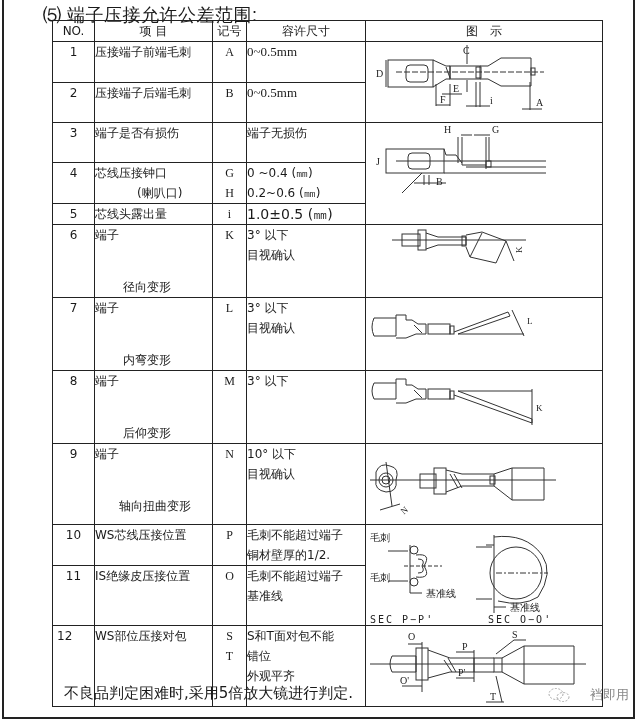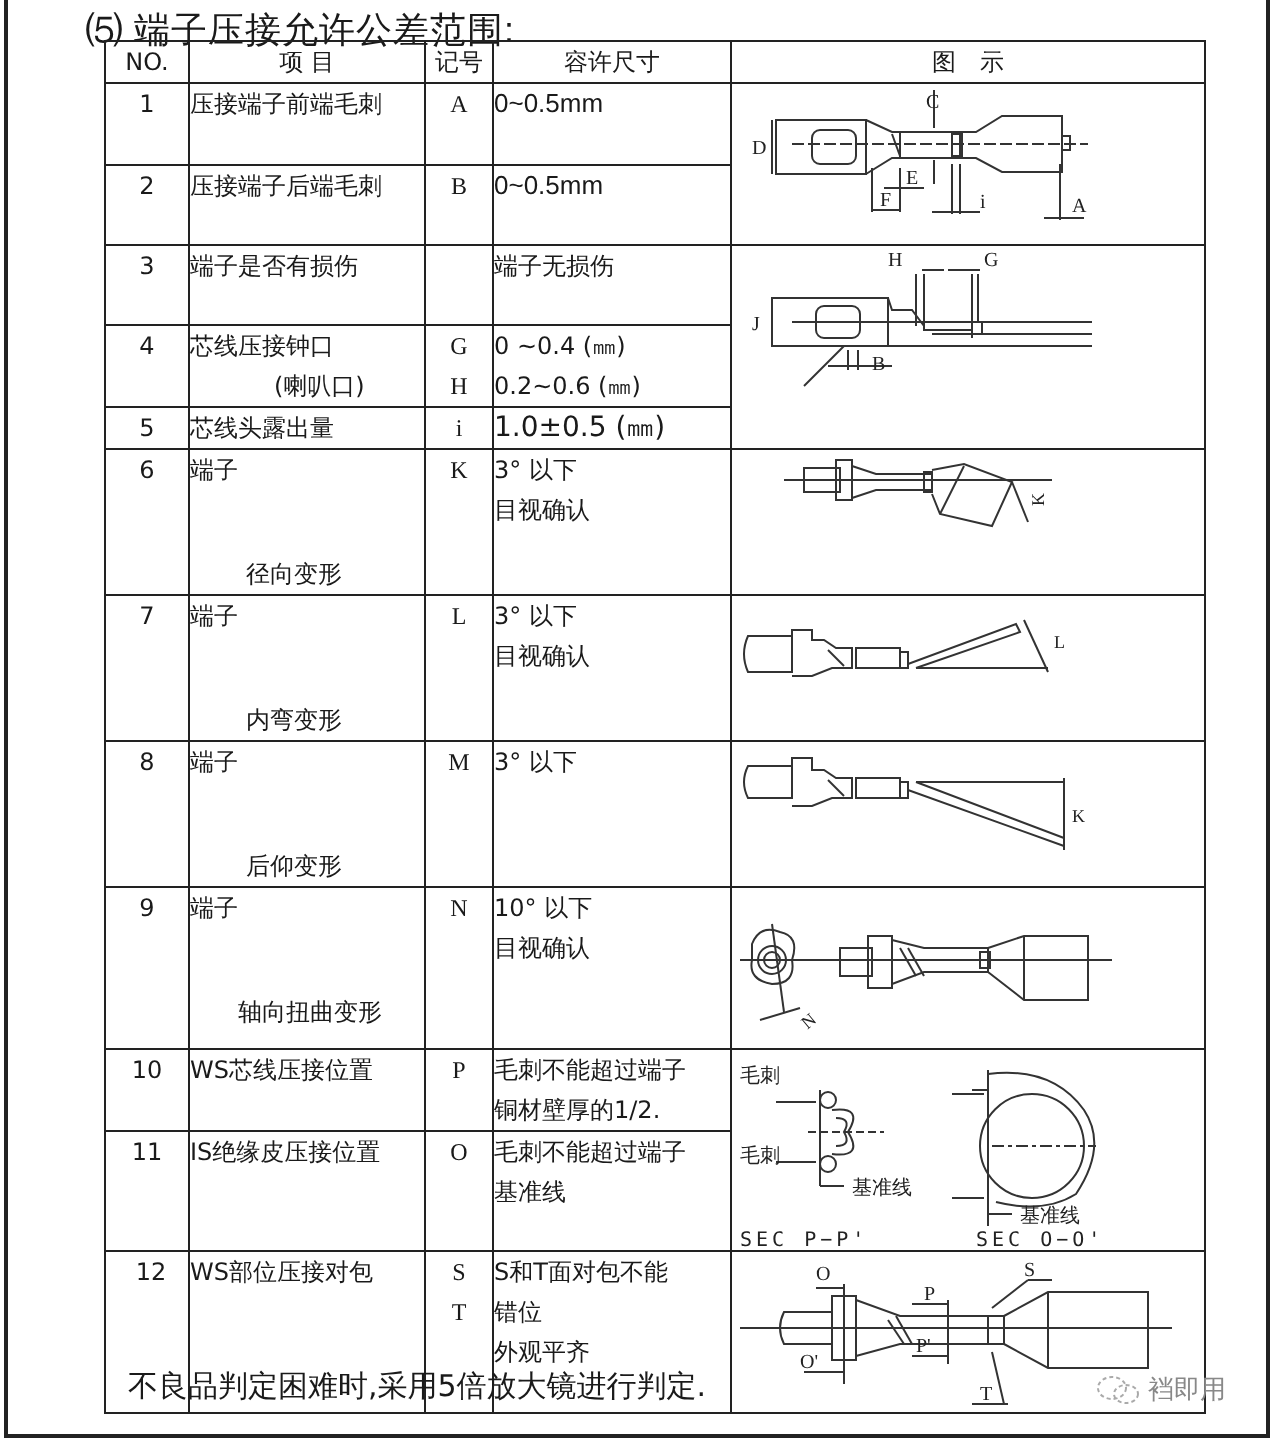--- a/index.html
+++ b/index.html
@@ -8,34 +8,34 @@
   .page-frame { position: absolute; left: 2px; top: -2px; width: 633px; height: 721px;
                 border-left: 2px solid #222; border-right: 2px solid #222; border-bottom: 2px solid #222; box-sizing: border-box; }
   .section-title { position: absolute; left: 43px; top: 3px; font-size: 18px; letter-spacing: 0.5px;
                    font-family: Liberation Sans, sans-serif; }
   table.spec { position: absolute; left: 52px; top: 20px; border-collapse: collapse; table-layout: fixed; padding-left: 28px; }
   table.spec td, table.spec th { border: 1px solid #222; padding: 0; vertical-align: top; font-weight: normal;
                                   font-size: 12px; line-height: 20px; }
   table.spec th { text-align: center; vertical-align: middle; height: 20px; font-family: "DejaVu Sans", sans-serif; }
   th.no-h { text-align: left; padding-left: 3px; font-family: "Liberation Serif", serif; font-size: 12px; }
   td.no { text-align: center; padding-top: 2px; font-family: "DejaVu Sans", sans-serif; }
-  td.no.left { text-align: center; padding-left: 4px; }
+  td.no.left { text-align: left; padding-left: 4px; }
   td.item { padding-left: 4px; padding-top: 2px; font-family: "DejaVu Sans", sans-serif; font-size: 11.5px; }
   td.item .sub { display: block; padding-left: 28px; margin-top: 32px; }
   td.item .sub2 { display: block; padding-left: 42px; }
   td.sym { text-align: center; padding-top: 2px; font-family: "Liberation Serif", serif; font-size: 13px; }
   td.tol { padding-left: 3px; padding-top: 2px; font-family: "DejaVu Sans", sans-serif; font-size: 11.5px; }
-  td.tol .mono { font-family: Liberation Sans, sans-serif; font-size: 13px; }
+  td.tol .mono { font-family: Liberation Serif, serif; font-size: 13px; }
   td.fig { padding: 0; position: relative; }
   td.fig svg { display: block; }
   .line { display: block; }
   .thick-top td { border-top: 2px solid #111; }
   .footer-note { position: absolute; left: 64px; top: 684px; font-size: 15px; font-family: "DejaVu Sans", sans-serif; }
   .watermark { position: absolute; left: 548px; top: 686px; color: #888; font-size: 13px; font-family: "DejaVu Sans", sans-serif;
-               display: flex; align-items: center; gap: 4px; }
+               display: flex; align-items: center; gap: 20px; }
   .wm-icon { width: 22px; height: 16px; }
   .sec-label { font-family: "DejaVu Sans Mono", monospace; font-size: 10px; letter-spacing: 2px; fill: #222; }
 </style>
 </head>
 <body>
 
 <div class="page-frame"></div>
 
 <div class="section-title">⑸ 端子压接允许公差范围:</div>
 

